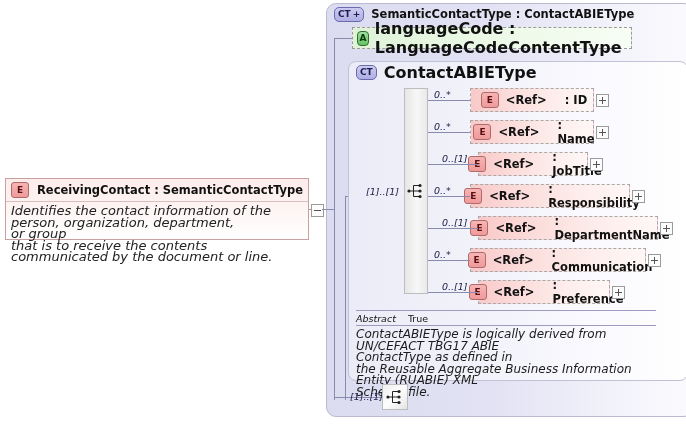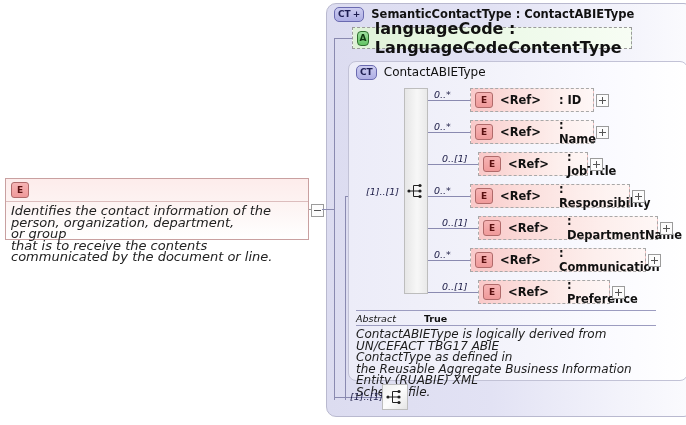--- a/index.html
+++ b/index.html
@@ -8,21 +8,21 @@
     background:#ffffff;
     font-family:"DejaVu Sans","Liberation Sans",sans-serif;
     font-size:11px;
     color:#1a1a1a;
     overflow:hidden;
     position:relative;
   }
   .canvas{position:absolute;left:0;top:0;width:686px;height:425px;}
 
   
-  .abs{position:absolute;box-sizing:border-box;}
+  .abs{position:absolute;box-sizing:border-box;justify-content:center;}
 
   
   .ct-outer{
     left:326px;top:3px;width:368px;height:414px;
     border:1px solid #b9b9cf;
     border-radius:10px;
     background:linear-gradient(to right,#dcdcf0 0%,#e2e2f4 45%,#f3f3fb 80%,#fbfbfe 100%);
   }
   .ct-inner{
     left:348px;top:61px;width:340px;height:320px;
@@ -36,21 +36,21 @@
     display:inline-flex;align-items:center;justify-content:center;
     border:1px solid #6a6ab0;border-radius:5px;
     background:linear-gradient(to bottom,#ccccf0,#aeaee4);
     color:#1c1c50;font-size:9px;font-weight:bold;
     height:13px;padding:0 3px;letter-spacing:0px;
     font-family:"DejaVu Sans","Liberation Sans",sans-serif;
   }
   .ct-title{left:334px;top:6px;height:16px;display:flex;align-items:center;gap:7px;}
   .ct-title .label{font-size:11.5px;font-weight:bold;color:#111;}
   .ct-title2{left:356px;top:64px;height:16px;display:flex;align-items:center;gap:7px;}
-  .ct-title2 .label{font-size:12px;font-weight:normal;color:#111;}
+  .ct-title2 .label{font-size:16px;font-weight:bold;color:#111;}
 
   
   .attr-box{
     left:352px;top:27px;width:280px;height:22px;
     border:1px dashed #9a9a9a;
     background:linear-gradient(to right,#dff2d8,#eefaea 60%,#f7fdf4);
     display:flex;align-items:center;padding-left:4px;gap:6px;
   }
   .attr-badge{
     border:1px solid #2d6e2d;border-radius:4px;
@@ -136,21 +136,21 @@
 
   
   .abs-block{
     left:356px;top:310px;width:300px;height:66px;
   }
   .abs-row{
     height:14px;border-top:1px solid #9c9cc0;border-bottom:1px solid #9c9cc0;
     display:flex;align-items:center;gap:12px;font-size:9.5px;
   }
   .abs-key{font-style:italic;color:#111;}
-  .abs-val{font-weight:bold;color:#111;margin-left:16px;}
+  .abs-val{font-weight:normal;color:#111;}
   .abs-text{
     padding-top:3px;font-style:italic;font-size:12px;line-height:11.5px;color:#1c1c1c;
   }
 </style>
 </head>
 <body>
 
 <div class="canvas">
 
   <div class="abs ct-outer"></div>
@@ -280,20 +280,21 @@
       <line x1="6.5" y1="14.5" x2="12" y2="14.5" stroke="#222" stroke-width="1"></line>
       <circle cx="13" cy="3.5" r="1.6" fill="#222"></circle>
       <circle cx="13" cy="9" r="1.6" fill="#222"></circle>
       <circle cx="13" cy="14.5" r="1.6" fill="#222"></circle>
     </svg>
   </div>
 
   <div class="abs left-box">
     <div class="left-head">
       <span class="el-badge">E</span>
+      <span class="label">ReceivingContact : SemanticContactType</span>
     </div>
     <div class="left-doc">
       <div>Identifies the contact information of the person, organization, department,</div>
       <div>or group</div>
       <div>that is to receive the contents communicated by the document or line.</div>
     </div>
   </div>
 
   <div class="minus" style="left:311px;top:204px;"></div>
   <div class="abs ln lnh" style="left:322px;top:209px;width:12px;background:#8a8ab0;"></div>

